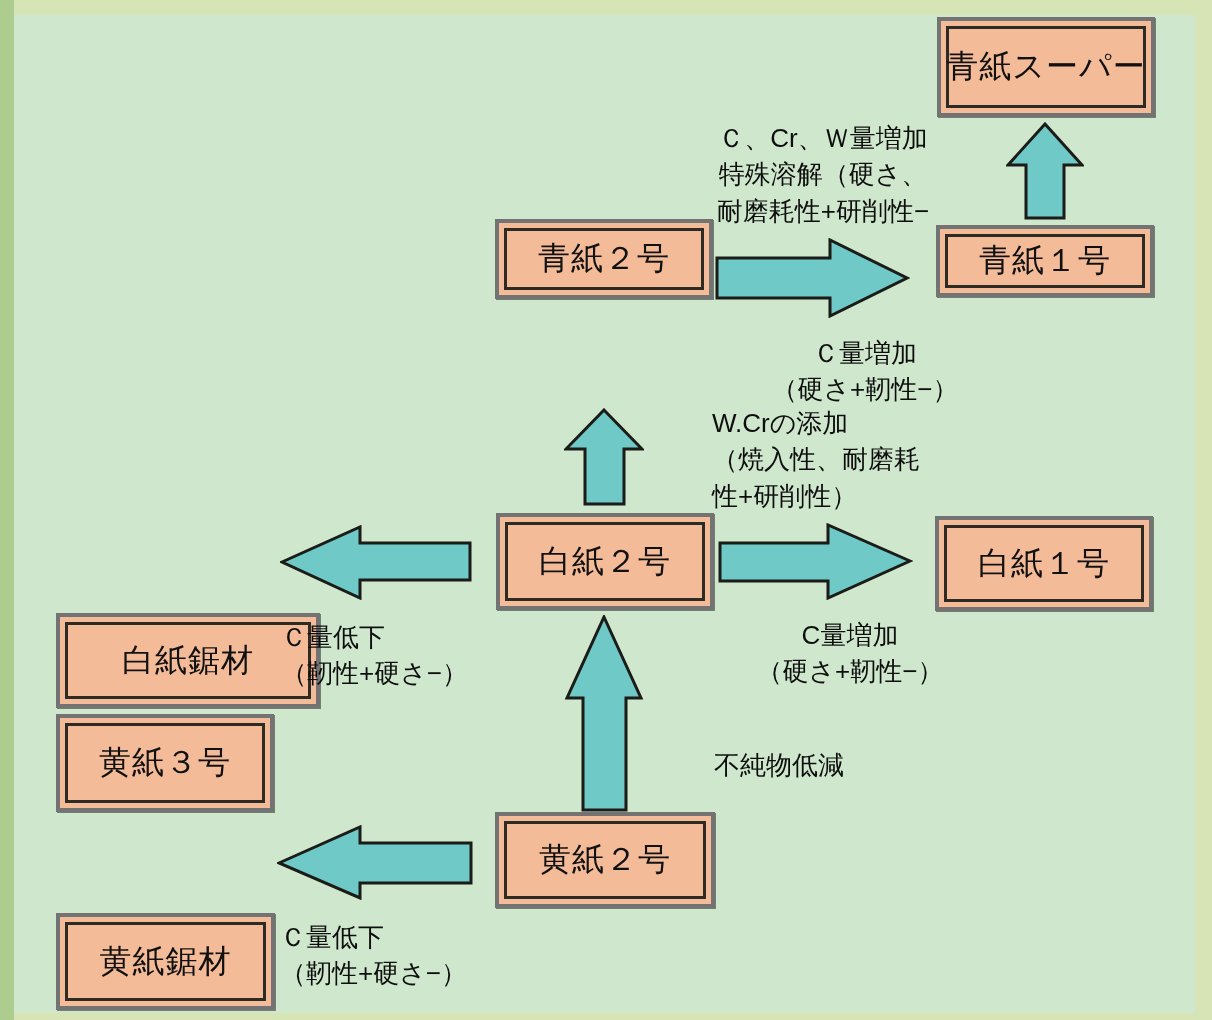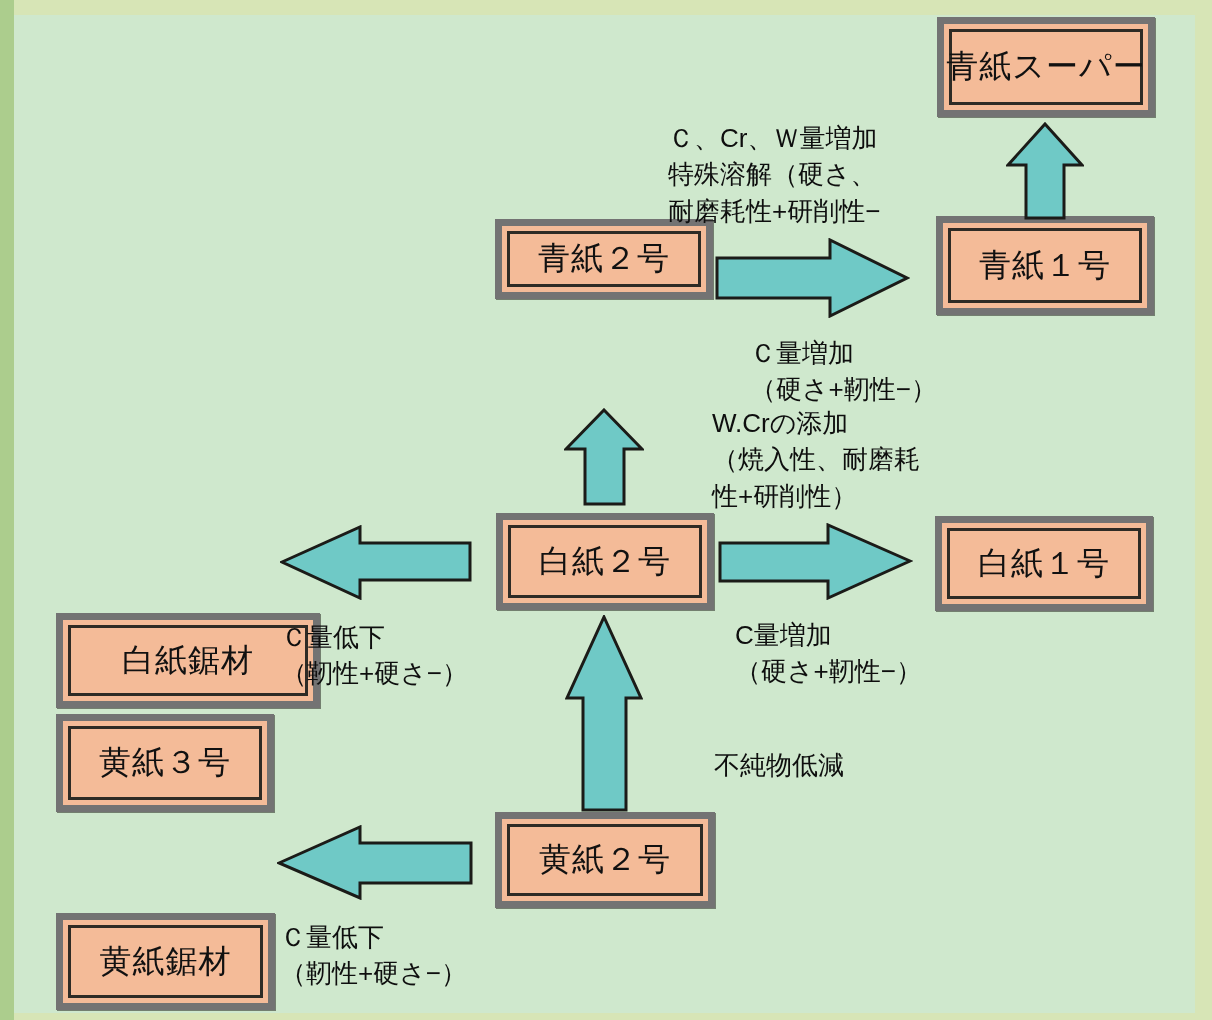--- a/index.html
+++ b/index.html
@@ -17,21 +17,21 @@
     position:absolute;left:0;top:0;bottom:0;width:14px;
     background:#accd8d;
   }
   .stage{
     position:absolute;left:14px;top:15px;right:17px;bottom:7px;
     background:#cfe8cd;
   }
   .box{
     position:absolute;
     background:#f4bb98;
-    border:7px solid #737373;
+    border:4px solid #737373;
     box-shadow:1px 1px 0 rgba(40,40,35,.55);
     padding:5px;
     box-sizing:border-box;
   }
   .box-inner{
     width:100%;height:100%;
     border:3px solid #2e2b25;
     box-sizing:border-box;
     display:flex;align-items:center;justify-content:center;
     font-size:32px;
@@ -41,38 +41,38 @@
   }
   .arrow{position:absolute;}
   .arrow svg{display:block;}
   .ann{
     position:absolute;
     font-size:26px;
     line-height:1.40;
     color:#0e0e0e;
     white-space:pre-line;
   }
-  .ann.center{}
+  .ann.center{text-align:center;}
 </style>
 </head>
 <body>
 
 <div class="canvas">
   <div class="frame-left"></div>
   <div class="stage">
 
     <div class="box" style="left:923px;top:2px;width:218px;height:100px">
       <div class="box-inner">青紙スーパー</div>
     </div>
 
     <div class="box" style="left:481px;top:204px;width:218px;height:80px">
       <div class="box-inner">青紙２号</div>
     </div>
 
-    <div class="box" style="left:922px;top:201px;width:218px;height:99px">
+    <div class="box" style="left:922px;top:210px;width:218px;height:72px">
       <div class="box-inner">青紙１号</div>
     </div>
 
 
     <div class="box" style="left:482px;top:498px;width:218px;height:97px">
       <div class="box-inner">白紙２号</div>
     </div>
 
     <div class="box" style="left:921px;top:501px;width:218px;height:95px">
       <div class="box-inner">白紙１号</div>

